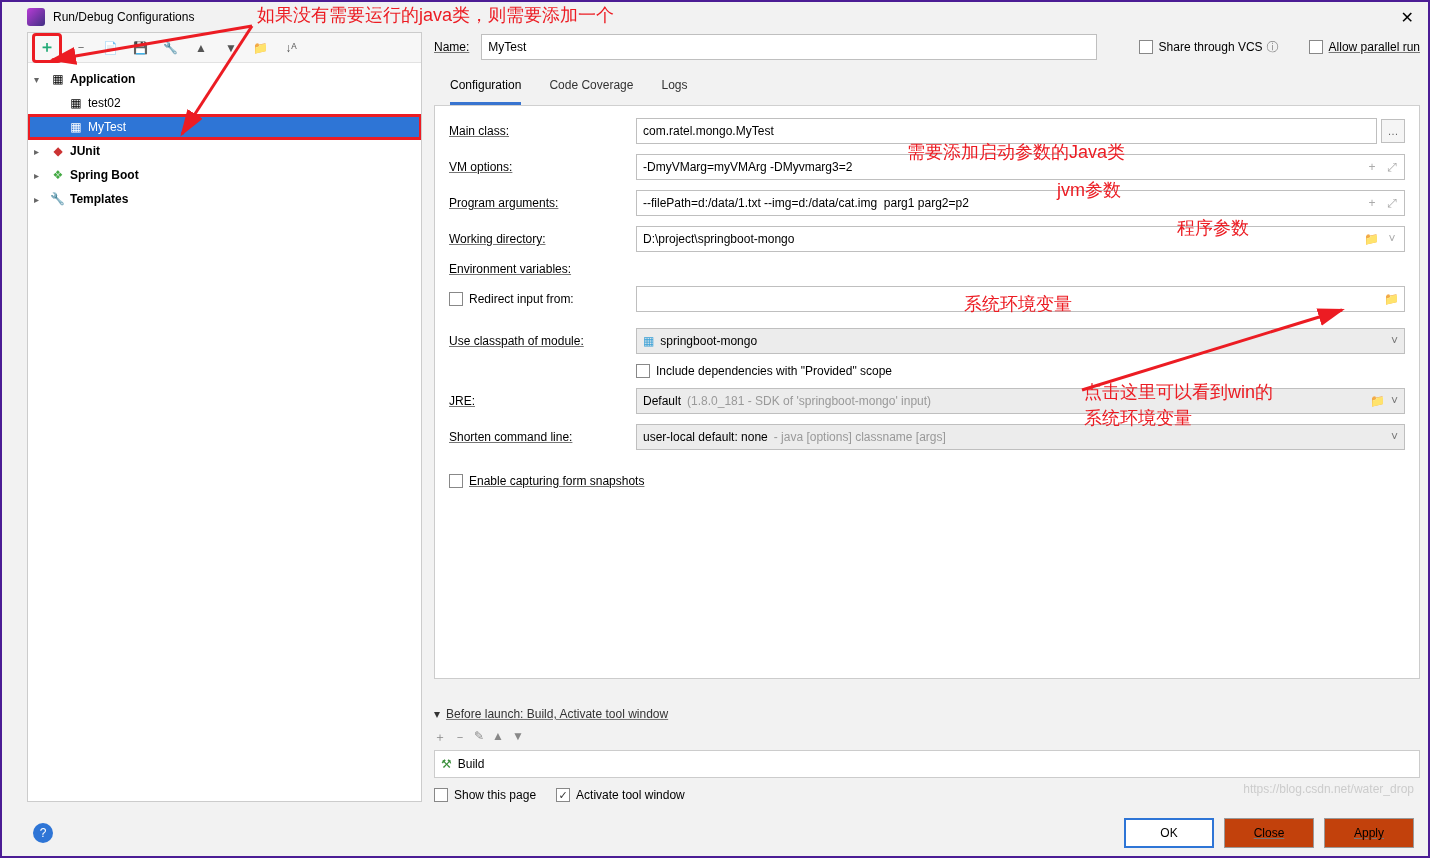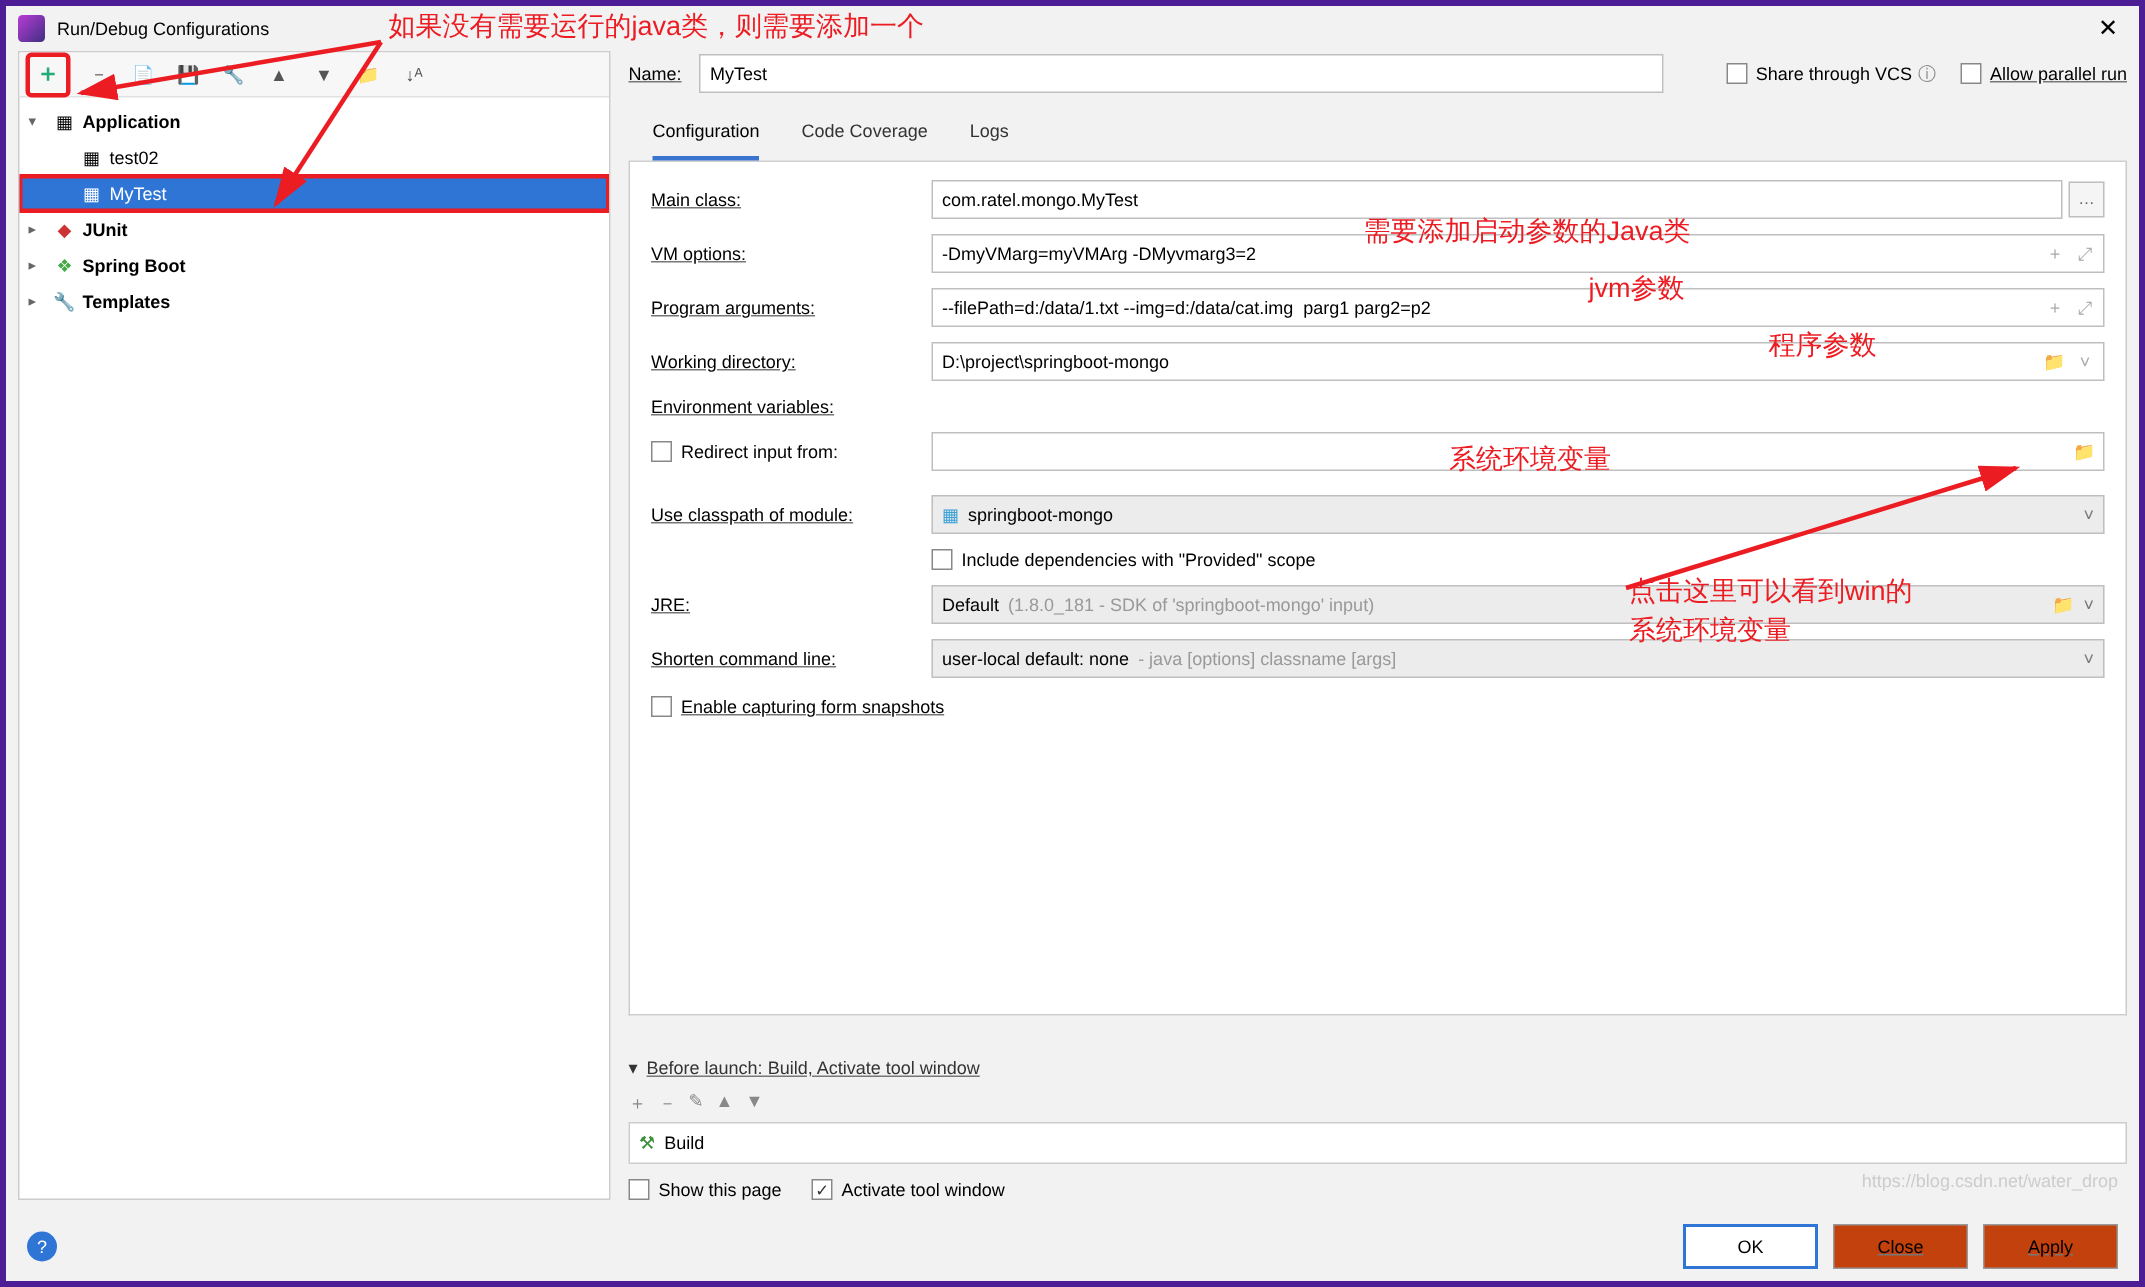--- a/index.html
+++ b/index.html
@@ -1,17 +1,17 @@
 <!DOCTYPE html>
 <html><head>
 <meta charset="utf-8">
 <style>
 * { box-sizing: border-box; font-family: "Segoe UI", Tahoma, sans-serif; font-size: 12px; }
 html, body { margin: 0; padding: 0; width: 1430px; height: 858px; background: #f2f2f2; overflow:hidden; }
-.window { width:100%; height:100%; display:flex; flex-direction:column; border:4px solid #4c1d95; background:#f2f2f2; position:relative;}
+.window { width:100%; height:100%; display:flex; flex-direction:column; border:2px solid #4c1d95; background:#f2f2f2; position:relative;padding-left:17px;}
 .titlebar { height:30px; display:flex; align-items:center; padding:0 8px; background:#f2f2f2;}
 .app-icon { width:18px; height:18px; background:linear-gradient(135deg,#b83cd6,#402f82); border-radius:3px; margin-right:8px;}
 .titlebar .title { flex:0 0 auto;}
 .titlebar .sp { flex:1;}
 .close-x { font-size:16px; padding:0 6px; cursor:pointer;}
 .body { flex:1; display:flex; padding:0 8px 8px 8px; gap:12px; min-height:0;}
 .left { width:395px; display:flex; flex-direction:column; border:1px solid #ccc; background:#fff;}
 .toolbar-l { height:30px; display:flex; align-items:center; gap:8px; padding:0 4px; border-bottom:1px solid #e2e2e2; background:#f7f7f7;}
 .tbtn { width:22px; height:22px; display:flex; align-items:center; justify-content:center; color:#555; cursor:pointer; border-radius:3px;}
 .plus-box { border:3px solid #ec1c23; border-radius:4px; padding:1px;}
@@ -120,21 +120,21 @@
 
     <div class="right">
       <div class="row-name">
         <span class="lab und" style="width:auto">Name:</span>
         <input type="text" style="flex: 1 1 0%;" value="MyTest">
         <label style="display:flex;align-items:center;margin-left:30px">
           <span class="chk"></span>
             <span>Share through VCS</span>
           <span style="margin-left:4px;color:#888">ⓘ</span>
         </label>
-        <label style="display:flex;align-items:center;margin-left:4px">
+        <label style="display:flex;align-items:center;margin-left:18px">
           <span class="chk"></span>
             <span class="und">Allow parallel run</span>
         </label>
       </div>
 
       <div class="tabs">
         <div class="tab active">Configuration</div>
         <div class="tab">Code Coverage</div>
         <div class="tab">Logs</div>
       </div>
@@ -233,21 +233,21 @@
           <span class="lab und">Shorten command line:</span>
           <div class="ctr">
             <div class="fakeinput gray-field">
               <span>user-local default: none </span>
               <span class="grayhint">- java [options] classname [args]</span>
               <span style="margin-left:auto;color:#777">˅</span>
             </div>
           </div>
         </div>
 
-        <label style="display:flex;align-items:center;margin-top:2px">
+        <label style="display:flex;align-items:center;margin-top:14px">
           <span class="chk"></span>
             <span class="und">Enable capturing form snapshots</span>
         </label>
       </div>
 
       <div class="section">
         <div class="section-title">
           <span>▾</span>
           <span class="und">Before launch: Build, Activate tool window</span>
         </div>

